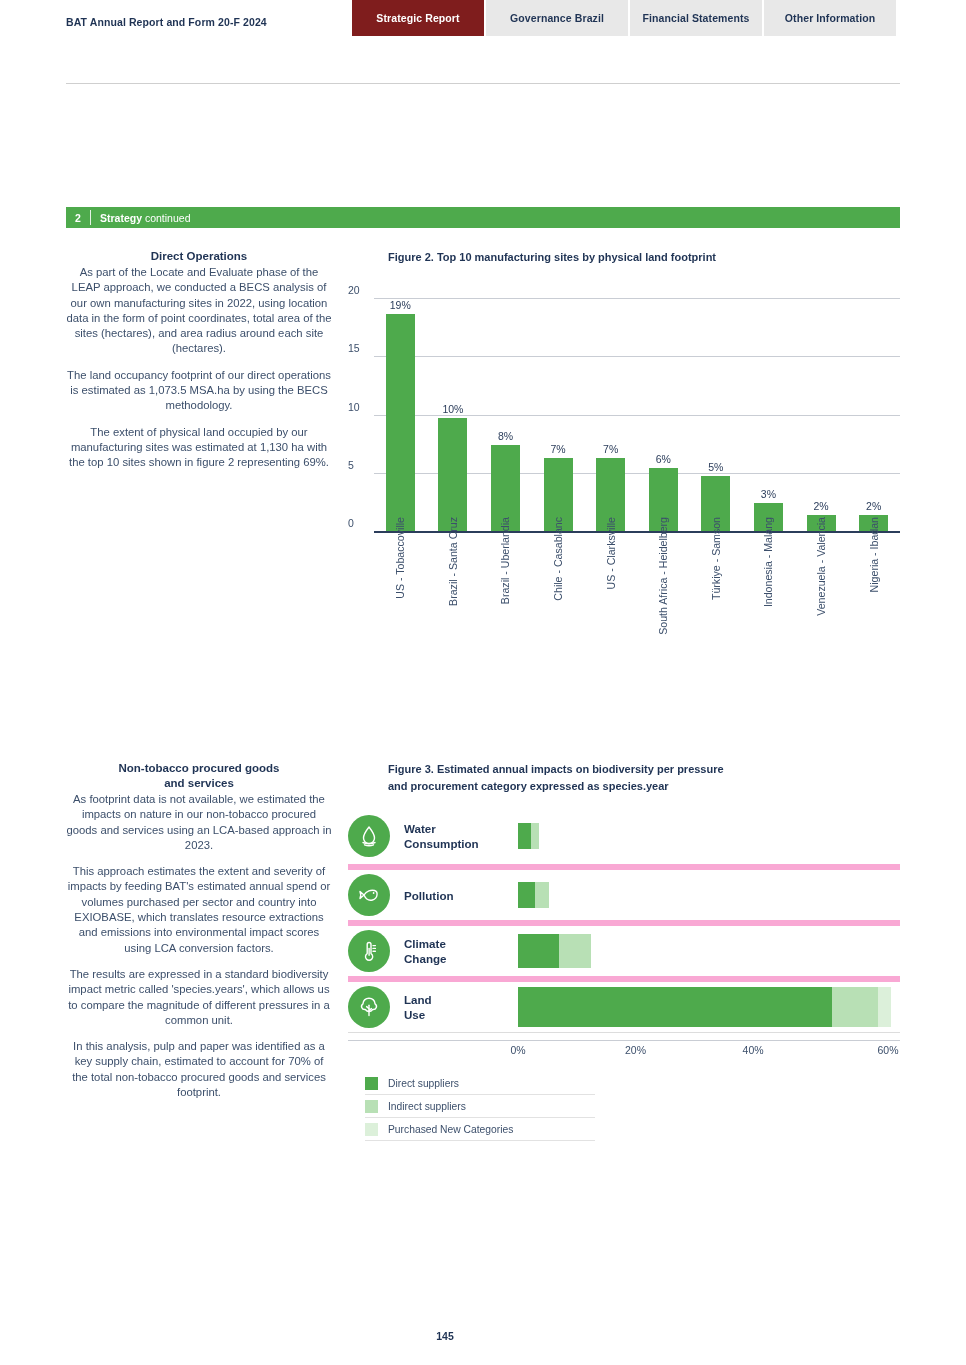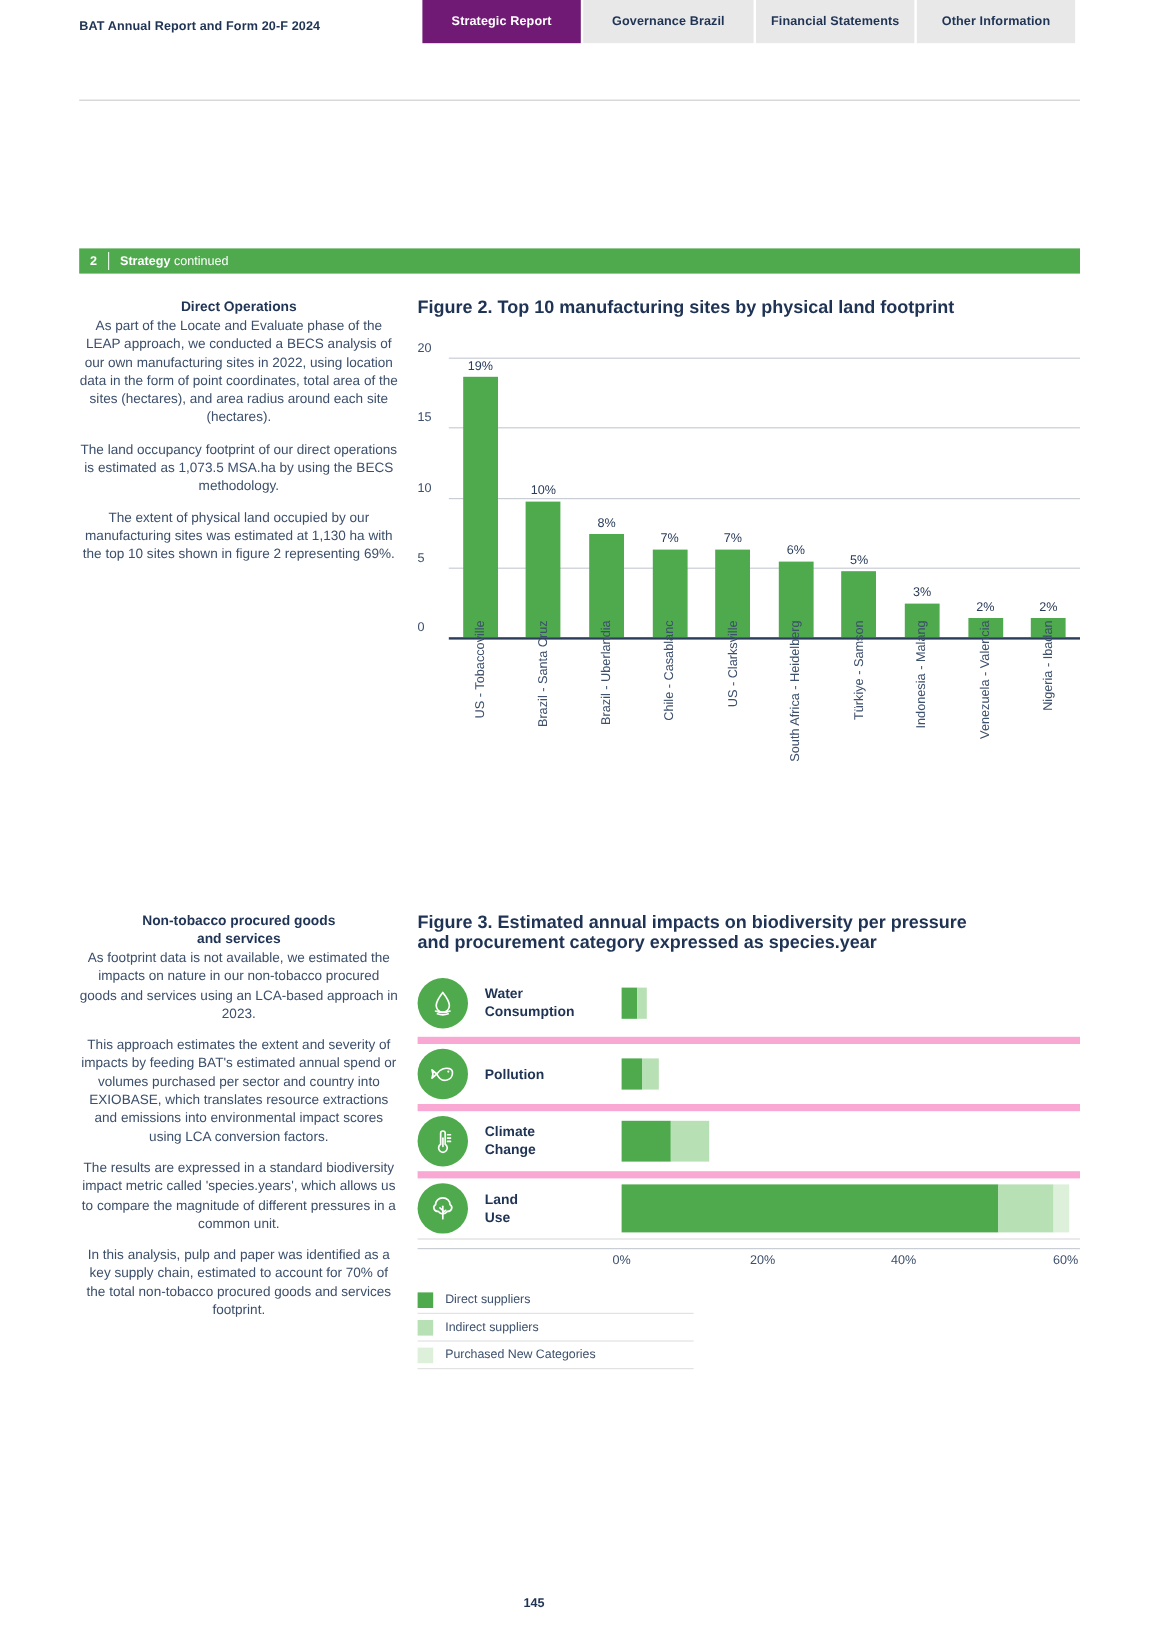--- a/index.html
+++ b/index.html
@@ -18,21 +18,21 @@
     font-size: 10.5px; font-weight: bold; color: #1f3354;
     letter-spacing: .1px;
   }
   .tabs { position: absolute; left: 352px; top: 0px; display: flex; gap: 2px; }
   .tab {
     height: 36px; display: flex; align-items: center; justify-content: center;
     font-size: 10.5px; font-weight: bold; letter-spacing: .1px;
     background: #e8e8e8; color: #1f3354; padding: 0 12px;
     cursor: pointer; white-space: nowrap;
   }
-  .tab.active { background: #701a75; color: #ffffff; }
+  .tab.active { background: #7f1d1d; color: #ffffff; }
   .t0 { width: 132px; } .t1 { width: 142px; } .t2 { width: 132px; } .t3 { width: 132px; }
 
   .rule-top {
     position: absolute; left: 66px; top: 83px; width: 834px; height: 1px;
     background: #cfcfcf;
   }
 
   
   .sec-bar {
     position: absolute; left: 66px; top: 207px; width: 834px; height: 21px;
@@ -56,21 +56,21 @@
   }
   .col-left p {
     font-size: 11.3px; line-height: 15.3px; color: #3c4f6b;
     margin-bottom: 11px;
   }
   .col-left p:last-child { margin-bottom: 0; }
 
   
   .fig { position: absolute; }
   .fig-title {
-    font-size: 15px; font-weight: bold; color: #1f3354; line-height: 16px;
+    font-size: 11px; font-weight: bold; color: #1f3354; line-height: 16px; margin-left: 40px;
   }
   #fig2 { left: 348px; top: 249px; width: 552px; }
   .f2-plot {
     position: relative; margin-top: 23px; width: 552px; height: 245px;
   }
   .f2-grid {
     position: absolute; left: 26px; right: 0; height: 1px; background: #c9cdd4;
   }
   .f2-ylab {
     position: absolute; left: 0; font-size: 10.5px; color: #3c4f6b;
@@ -132,21 +132,21 @@
   .f3-axis {
     position: absolute; left: 348px; top: 1040px; width: 552px; height: 1px;
     background: #c9cdd4;
   }
   .f3-ticks { position: absolute; left: 348px; top: 1044px; width: 552px; height: 16px; }
   .f3-tick {
     position: absolute; font-size: 10.5px; color: #3c4f6b;
     transform: translateX(-50%);
   }
 
-  .f3-legend { position: absolute; left: 348px; top: 1072px; width: 230px; }
+  .f3-legend { position: absolute; left: 365px; top: 1072px; width: 230px; }
   .lg-row {
     display: flex; align-items: center; height: 23px;
     border-bottom: 1px solid #e2e2e2;
   }
   .lg-sw { width: 13px; height: 13px; flex: 0 0 13px; }
   .lg-txt { margin-left: 10px; font-size: 10.3px; color: #3c4f6b; }
 
   .pagenum {
     position: absolute; left: 0; right: 0; top: 1330px; text-align: center;
     font-size: 10.5px; font-weight: bold; color: #1f3354;

